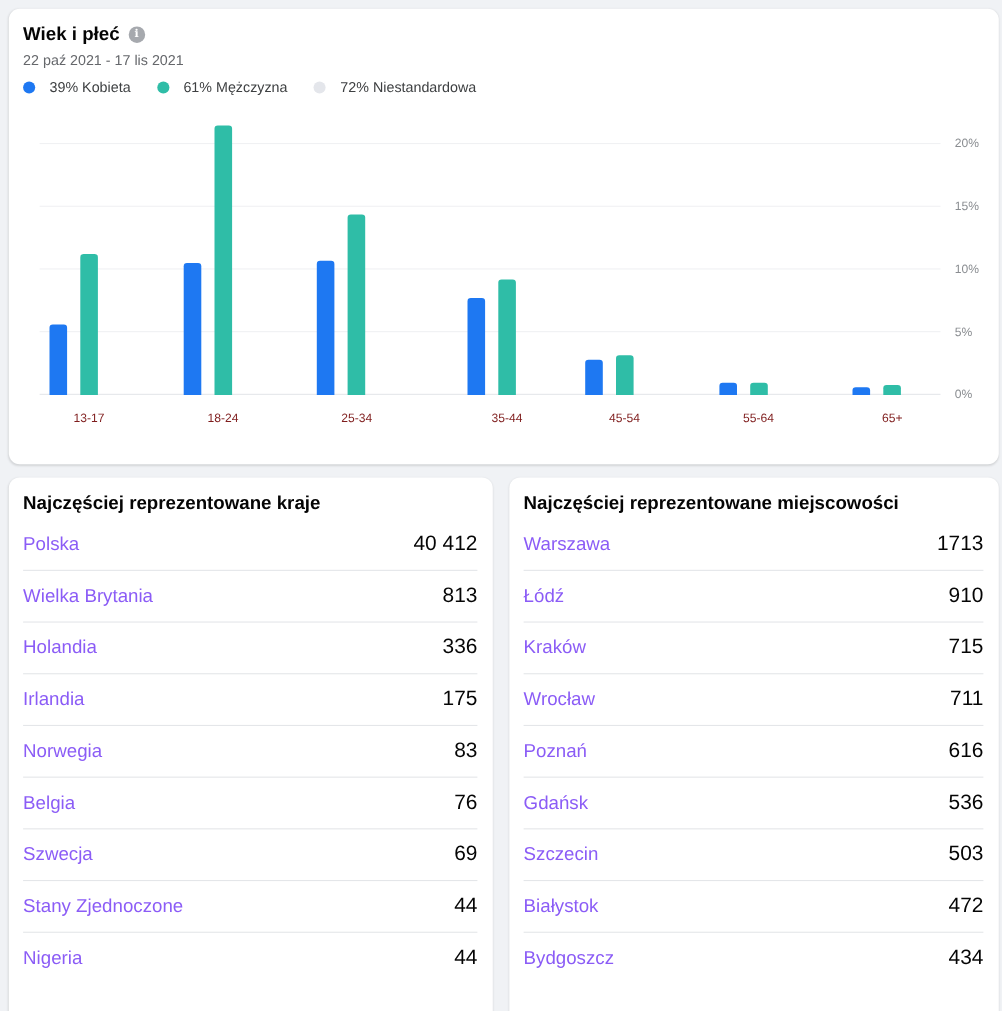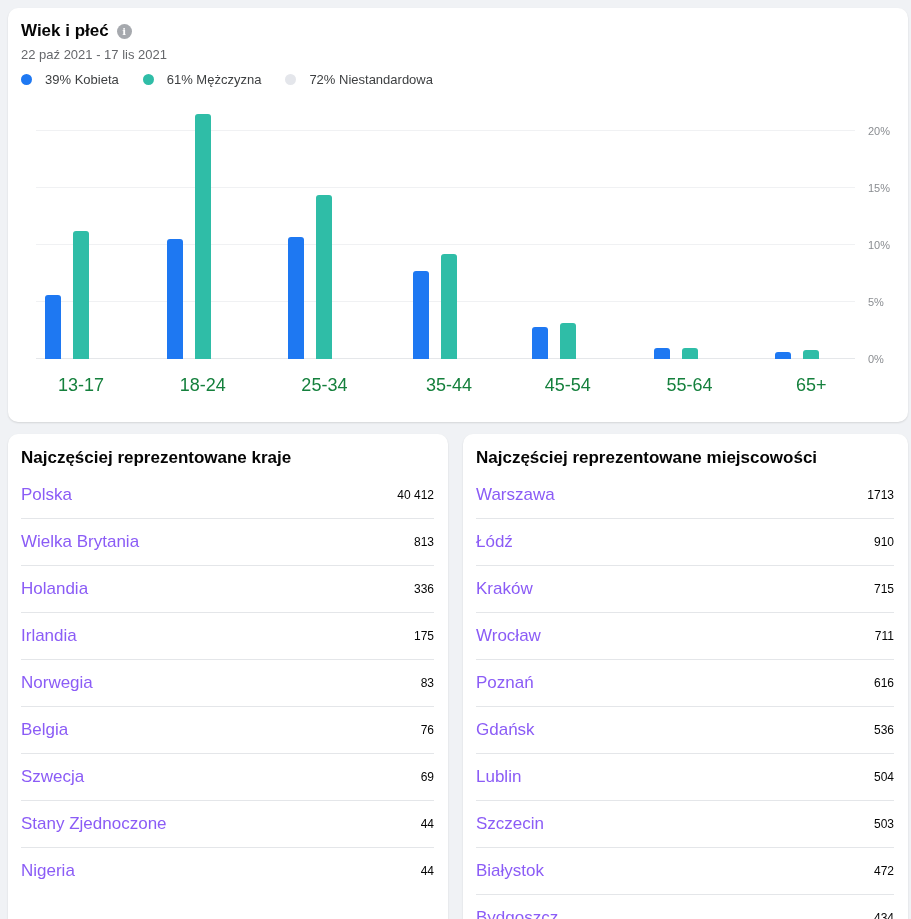--- a/index.html
+++ b/index.html
@@ -47,38 +47,38 @@
   .bar-group{position:absolute;bottom:0;width:44px;height:100%;}
   .bar{
     position:absolute;bottom:0;width:16px;
     border-radius:3px 3px 0 0;
   }
   .bar.s0{left:0;}
   .bar.s1{left:28px;}
   .x-label{
     position:absolute;top:calc(100% + 16px);left:36px;
     transform:translateX(-50%);
-    font-size:18px;color:#15803d;white-space:nowrap;
+    font-size:11px;color:#7f1d1d;white-space:nowrap;
   }
   
   .list-card{top:434px;height:520px;}
   .list-card.countries{left:8px;width:440px;}
   .list-card.cities{left:463px;width:445px;}
   .list-title{
     margin:0;padding:14px 14px 4px 13px;
     font-size:17px;font-weight:700;color:#050505;line-height:20px;
   }
   .list-rows{padding:0 14px 0 13px;}
   .list-row{
     display:flex;align-items:center;justify-content:space-between;
     height:46px;border-bottom:1px solid #e4e6e9;
   }
   .list-row:last-child{border-bottom:none;}
   .row-label{font-size:17px;color:#8b5cf6;}
-  .row-value{font-size:12px;color:#050505;}
+  .row-value{font-size:19px;color:#050505;}
 </style>
 </head>
 <body>
 
 <div class="card chart-card">
   <div class="card-head">
     <div class="title-row">
       <h2 class="card-title">Wiek i płeć</h2>
       <span class="info-icon">i</span>
     </div>
@@ -117,21 +117,21 @@
       <div class="bar-group" style="left: 130.7px;">
         <div class="bar s0" style="height: 119.7px; background: rgb(30, 120, 242);"></div>
         <div class="bar s1" style="height: 245.1px; background: rgb(47, 189, 167);"></div>
         <div class="x-label">18-24</div>
       </div>
       <div class="bar-group" style="left: 252.4px;">
         <div class="bar s0" style="height: 121.98px; background: rgb(30, 120, 242);"></div>
         <div class="bar s1" style="height: 164.16px; background: rgb(47, 189, 167);"></div>
         <div class="x-label">25-34</div>
       </div>
-      <div class="bar-group" style="left: 377px;">
+      <div class="bar-group" style="left: 389px;">
         <div class="bar s0" style="height: 87.78px; background: rgb(30, 120, 242);"></div>
         <div class="bar s1" style="height: 104.88px; background: rgb(47, 189, 167);"></div>
         <div class="x-label">35-44</div>
       </div>
       <div class="bar-group" style="left: 495.8px;">
         <div class="bar s0" style="height: 31.92px; background: rgb(30, 120, 242);"></div>
         <div class="bar s1" style="height: 36.48px; background: rgb(47, 189, 167);"></div>
         <div class="x-label">45-54</div>
       </div>
       <div class="bar-group" style="left: 617.5px;">
@@ -210,24 +210,20 @@
       </div>
       <div class="list-row">
         <span class="row-label">Poznań</span>
         <span class="row-value">616</span>
       </div>
       <div class="list-row">
         <span class="row-label">Gdańsk</span>
         <span class="row-value">536</span>
       </div>
       <div class="list-row">
-        <span class="row-label">Lublin</span>
-        <span class="row-value">504</span>
-      </div>
-      <div class="list-row">
         <span class="row-label">Szczecin</span>
         <span class="row-value">503</span>
       </div>
       <div class="list-row">
         <span class="row-label">Białystok</span>
         <span class="row-value">472</span>
       </div>
       <div class="list-row">
         <span class="row-label">Bydgoszcz</span>
         <span class="row-value">434</span>

